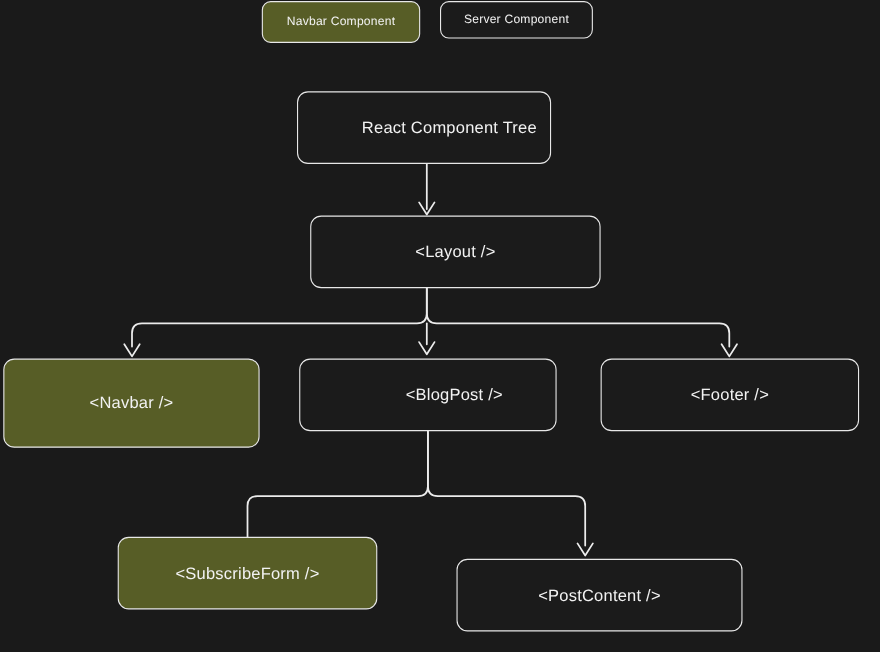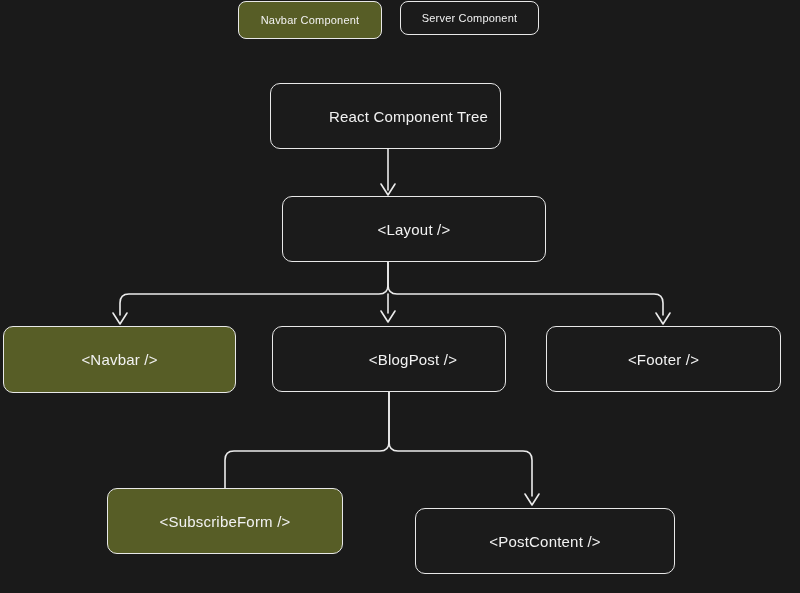--- a/index.html
+++ b/index.html
@@ -98,21 +98,21 @@
   </div>
 
   <div class="node" style="left:270px; top:83px; width:231px; height:66px;padding-left:46px;">
     <span>React Component Tree</span>
   </div>
 
   <div class="node" style="left:270px; top:196px; width:264px; height:66px;margin-left:12px;">
     <span>&lt;Layout /&gt;</span>
   </div>
 
-  <div class="node client" style="left:3px; top:326px; width:233px; height:67px;">
+  <div class="node client" style="left:3px; top:326px; width:233px; height:81px;">
     <span>&lt;Navbar /&gt;</span>
   </div>
 
   <div class="node" style="left:272px; top:326px; width:234px; height:66px;padding-left:48px;">
     <span>&lt;BlogPost /&gt;</span>
   </div>
 
   <div class="node" style="left:546px; top:326px; width:235px; height:66px;text-align:center;">
     <span>&lt;Footer /&gt;</span>
   </div>

